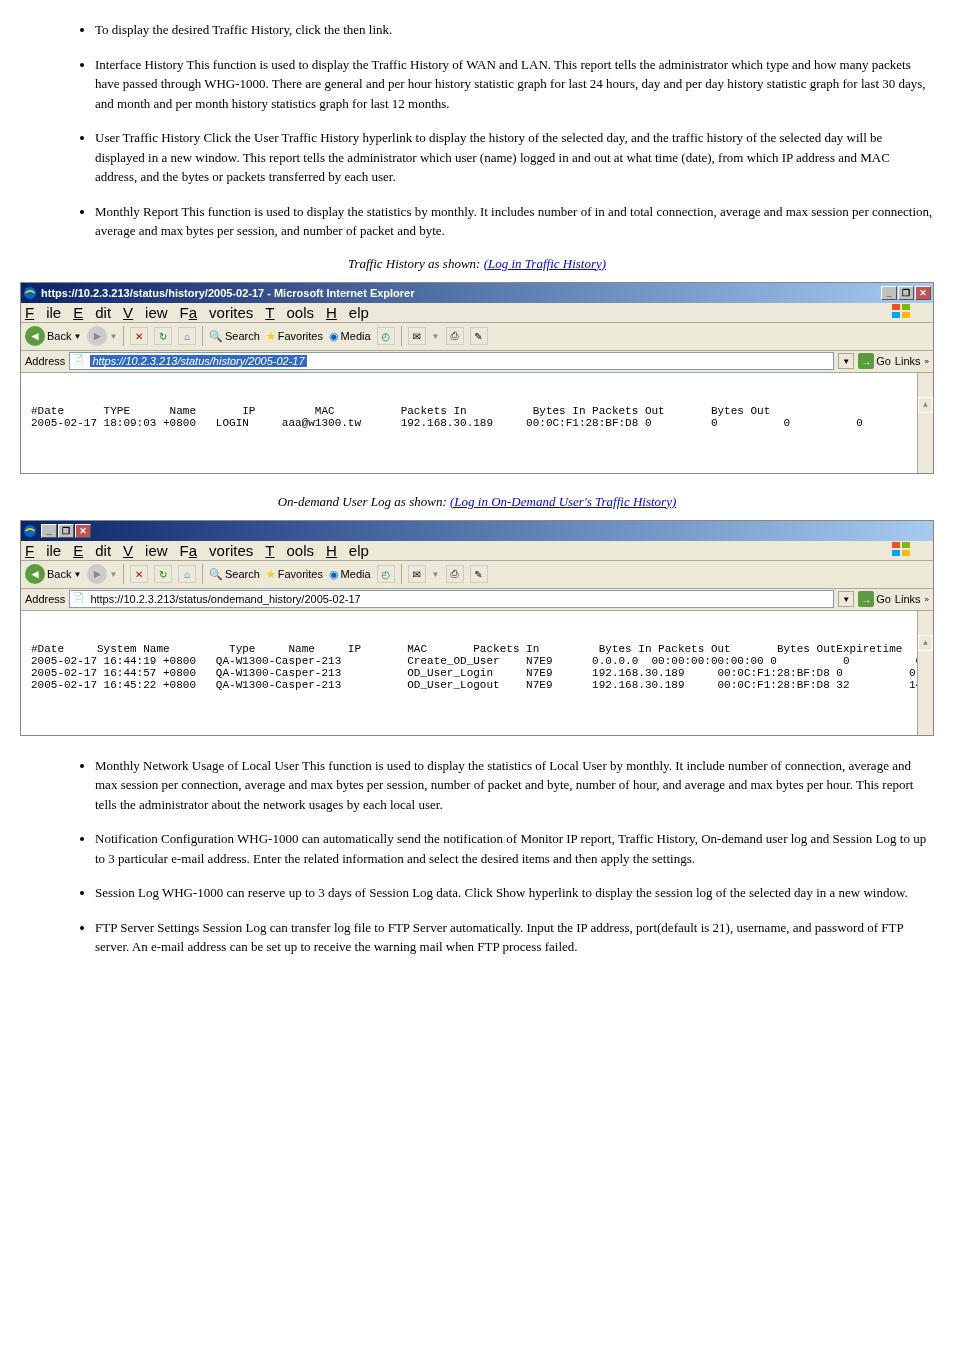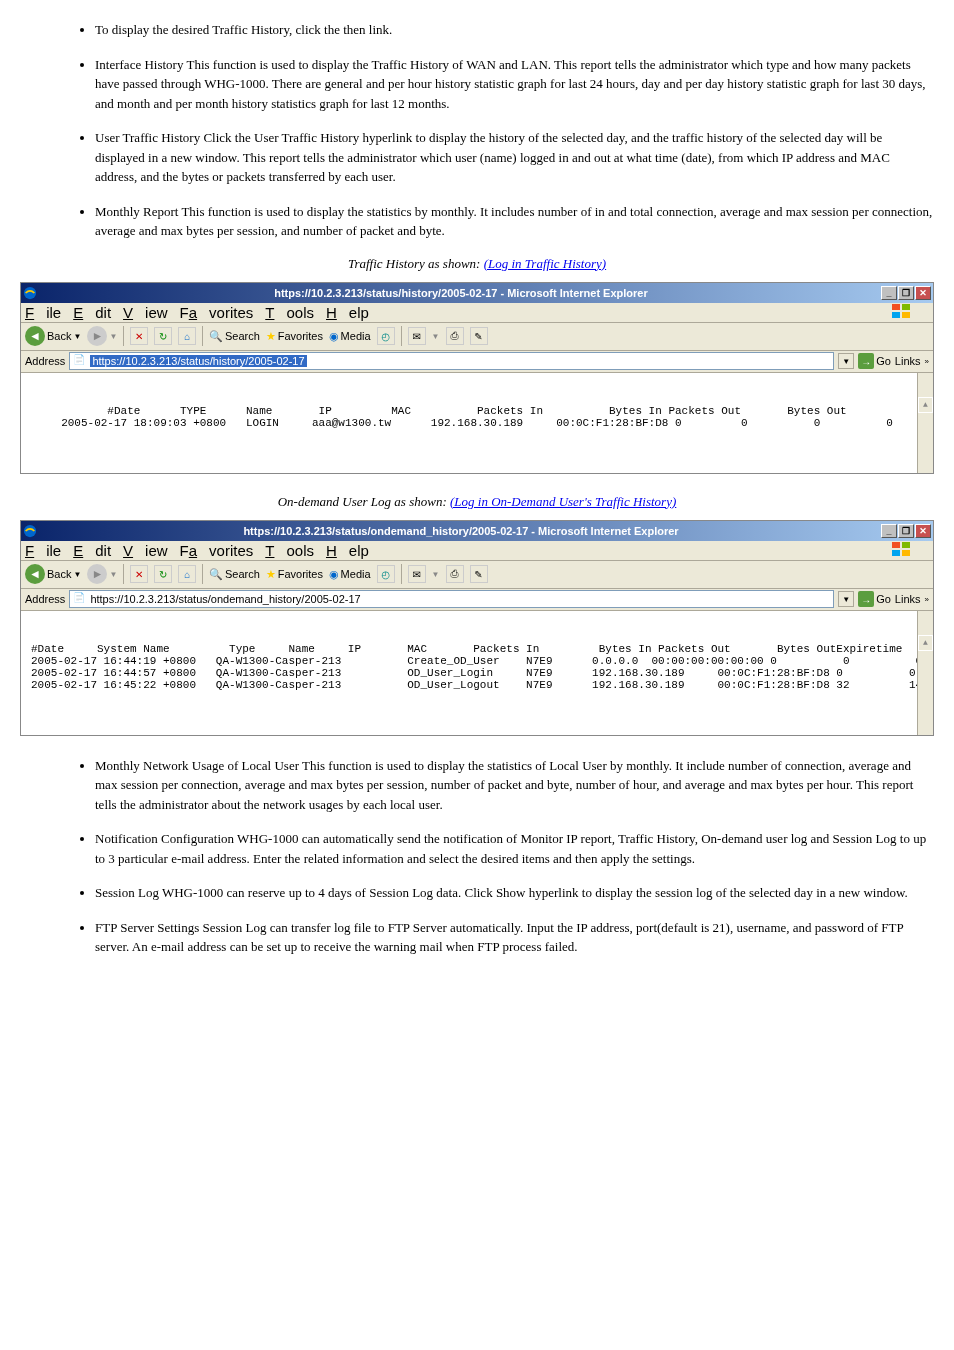--- a/index.html
+++ b/index.html
@@ -4,21 +4,21 @@
   <style>
     * { margin: 0; padding: 0; box-sizing: border-box; }
     body { font-family: "Times New Roman", serif; font-size: 13px; color: #000; background: #fff; padding: 20px; width: 954px; }
     
     ul.bullets { list-style: disc; margin-left: 75px; margin-bottom: 15px; }
     ul.bullets li { margin-bottom: 15px; line-height: 1.5; }
     
     .caption { text-align: center; margin: 10px 0; font-style: italic; }
     .caption a { color: #0000EE; text-decoration: underline; }
     
-    .ie-window { border: 1px solid #888; margin: 5px 0 20px 0; background: #c2410c; font-family: Tahoma, sans-serif; font-size: 11px; text-align: center; }
+    .ie-window { border: 1px solid #888; margin: 5px 0 20px 0; background: #c2410c; font-family: Tahoma, sans-serif; font-size: 11px; }
     
     .titlebar { background: linear-gradient(to right, #0A246A, #A6CAF0); color: #fff; height: 20px; display: flex; align-items: center; padding: 0 2px; font-weight: bold; }
     .titlebar .ie-icon { width: 14px; height: 14px; margin-right: 4px; display: inline-block; }
     .titlebar .title-text { flex: 1; }
     .titlebar .win-btns { display: flex; gap: 1px; }
     .titlebar .win-btns span { width: 16px; height: 14px; background: #C0C0C0; border: 1px solid #fff; border-right-color: #555; border-bottom-color: #555; font-family: Arial; font-size: 9px; font-weight: bold; display: flex; align-items: center; justify-content: center; color: #000; cursor: default; }
     .titlebar .win-btns .close { background: #C75050; color: #fff; }
     
     .menubar { background: #ECE9D8; height: 20px; border-bottom: 1px solid #aca899; display: flex; align-items: center; padding: 0 4px; font-size: 15px; }
     .menubar span { margin-right: 12px; cursor: default; }
@@ -30,21 +30,21 @@
     .toolbar .btn.enabled { color: #000; }
     .toolbar .iconcircle { width: 20px; height: 20px; border-radius: 50%; display: flex; align-items: center; justify-content: center; font-size: 12px; font-weight: bold; }
     .toolbar .back-icon { background: #5b9d3e; color: #fff; }
     .toolbar .fwd-icon { background: #ccc; color: #888; }
     .toolbar .sep { width: 1px; height: 20px; background: #aca899; }
     .toolbar .sq { width: 18px; height: 18px; border: 1px solid #ccc; display:flex; align-items:center; justify-content:center; font-size: 10px; }
     
     .addrbar { background: #ECE9D8; height: 22px; border-bottom: 1px solid #aca899; display: flex; align-items: center; padding: 0 4px; gap: 4px; font-size: 11px; }
     .addrbar .addr-input { flex: 1; background: #fff; border: 1px solid #7F9DB9; height: 18px; display: flex; align-items: center; padding: 0 2px; gap: 4px; }
     .addrbar .addr-input .page { width: 14px; height: 14px; display: inline-block; font-size: 10px; }
-    .addrbar .addr-text1 { background: #316AC5; color: #fff; padding: 0 2px; }
+    .addrbar .addr-text1 { background: #316AC5; color: #fff; padding: 0 2px; font-style: italic; }
     .addrbar .dropdown { width: 16px; height: 16px; background: #ECE9D8; border: 1px solid #ACA899; display: flex; align-items: center; justify-content: center; font-size: 8px; }
     .addrbar .go { display: flex; align-items: center; gap: 2px; }
     .addrbar .go-icon { width: 16px; height: 16px; background: #5b9d3e; border-radius: 2px; color: #fff; display: flex; align-items: center; justify-content: center; font-size: 10px; }
     .addrbar .links { margin-left: 0; }
     
     .content { background: #fff; padding: 20px 10px; font-family: "Courier New", monospace; font-size: 11px; white-space: pre; position: relative; min-height: 90px; overflow: hidden; }
     .content2 { min-height: 80px; }
     .scroll { position: absolute; right: 0; top: 0; bottom: 0; width: 16px; background: #ECE9D8; border-left: 1px solid #aca899; }
     .scroll .arrow { height: 16px; display: flex; align-items: center; justify-content: center; font-size: 8px; color: #888; background: #ECE9D8; border: 1px solid #fff; }
     
@@ -160,21 +160,20 @@
 </div>
 
 <div class="ie-window">
   <div class="titlebar">
     <span class="ie-icon">
       <svg viewBox="0 0 16 16">
           <circle cx="8" cy="8" r="7" class="ie-svg"></circle>
           <path d="M3 8 Q8 3 13 8" stroke="#fc0" stroke-width="2" fill="none"></path>
         </svg>
     </span>
-    <span class="title-text">https://10.2.3.213/status/ondemand_history/2005-02-17 - Microsoft Internet Explorer</span>
     <div class="win-btns">
       <span>_</span>
       <span>❐</span>
       <span class="close">✕</span>
     </div>
   </div>
   <div class="menubar">
     <span><span class="ul">F</span>ile</span>
     <span><span class="ul">E</span>dit</span>
     <span><span class="ul">V</span>iew</span>
@@ -245,15 +244,15 @@
 <span>2005-02-17 16:45:22 +0800   QA-W1300-Casper-213          OD_User_Logout    N7E9      192.168.30.189     00:0C:F1:28:BF:D8 32         14499      30</span>
     <div class="scroll">
       <div class="arrow">▲</div>
     </div>
   </div>
 </div>
 
 <ul class="bullets">
   <li>Monthly Network Usage of Local User This function is used to display the statistics of Local User by monthly. It include number of connection, average and max session per connection, average and max bytes per session, number of packet and byte, number of hour, and average and max bytes per hour. This report tells the administrator about the network usages by each local user.</li>
   <li>Notification Configuration WHG-1000 can automatically send the notification of Monitor IP report, Traffic History, On-demand user log and Session Log to up to 3 particular e-mail address. Enter the related information and select the desired items and then apply the settings.</li>
-  <li>Session Log WHG-1000 can reserve up to 4 days of Session Log data. Click Show hyperlink to display the session log of the selected day in a new window.</li>
+  <li>Session Log WHG-1000 can reserve up to 3 days of Session Log data. Click Show hyperlink to display the session log of the selected day in a new window.</li>
   <li>FTP Server Settings Session Log can transfer log file to FTP Server automatically. Input the IP address, port(default is 21), username, and password of FTP server. An e-mail address can be set up to receive the warning mail when FTP process failed.</li>
 </ul>
 
 </body></html>

